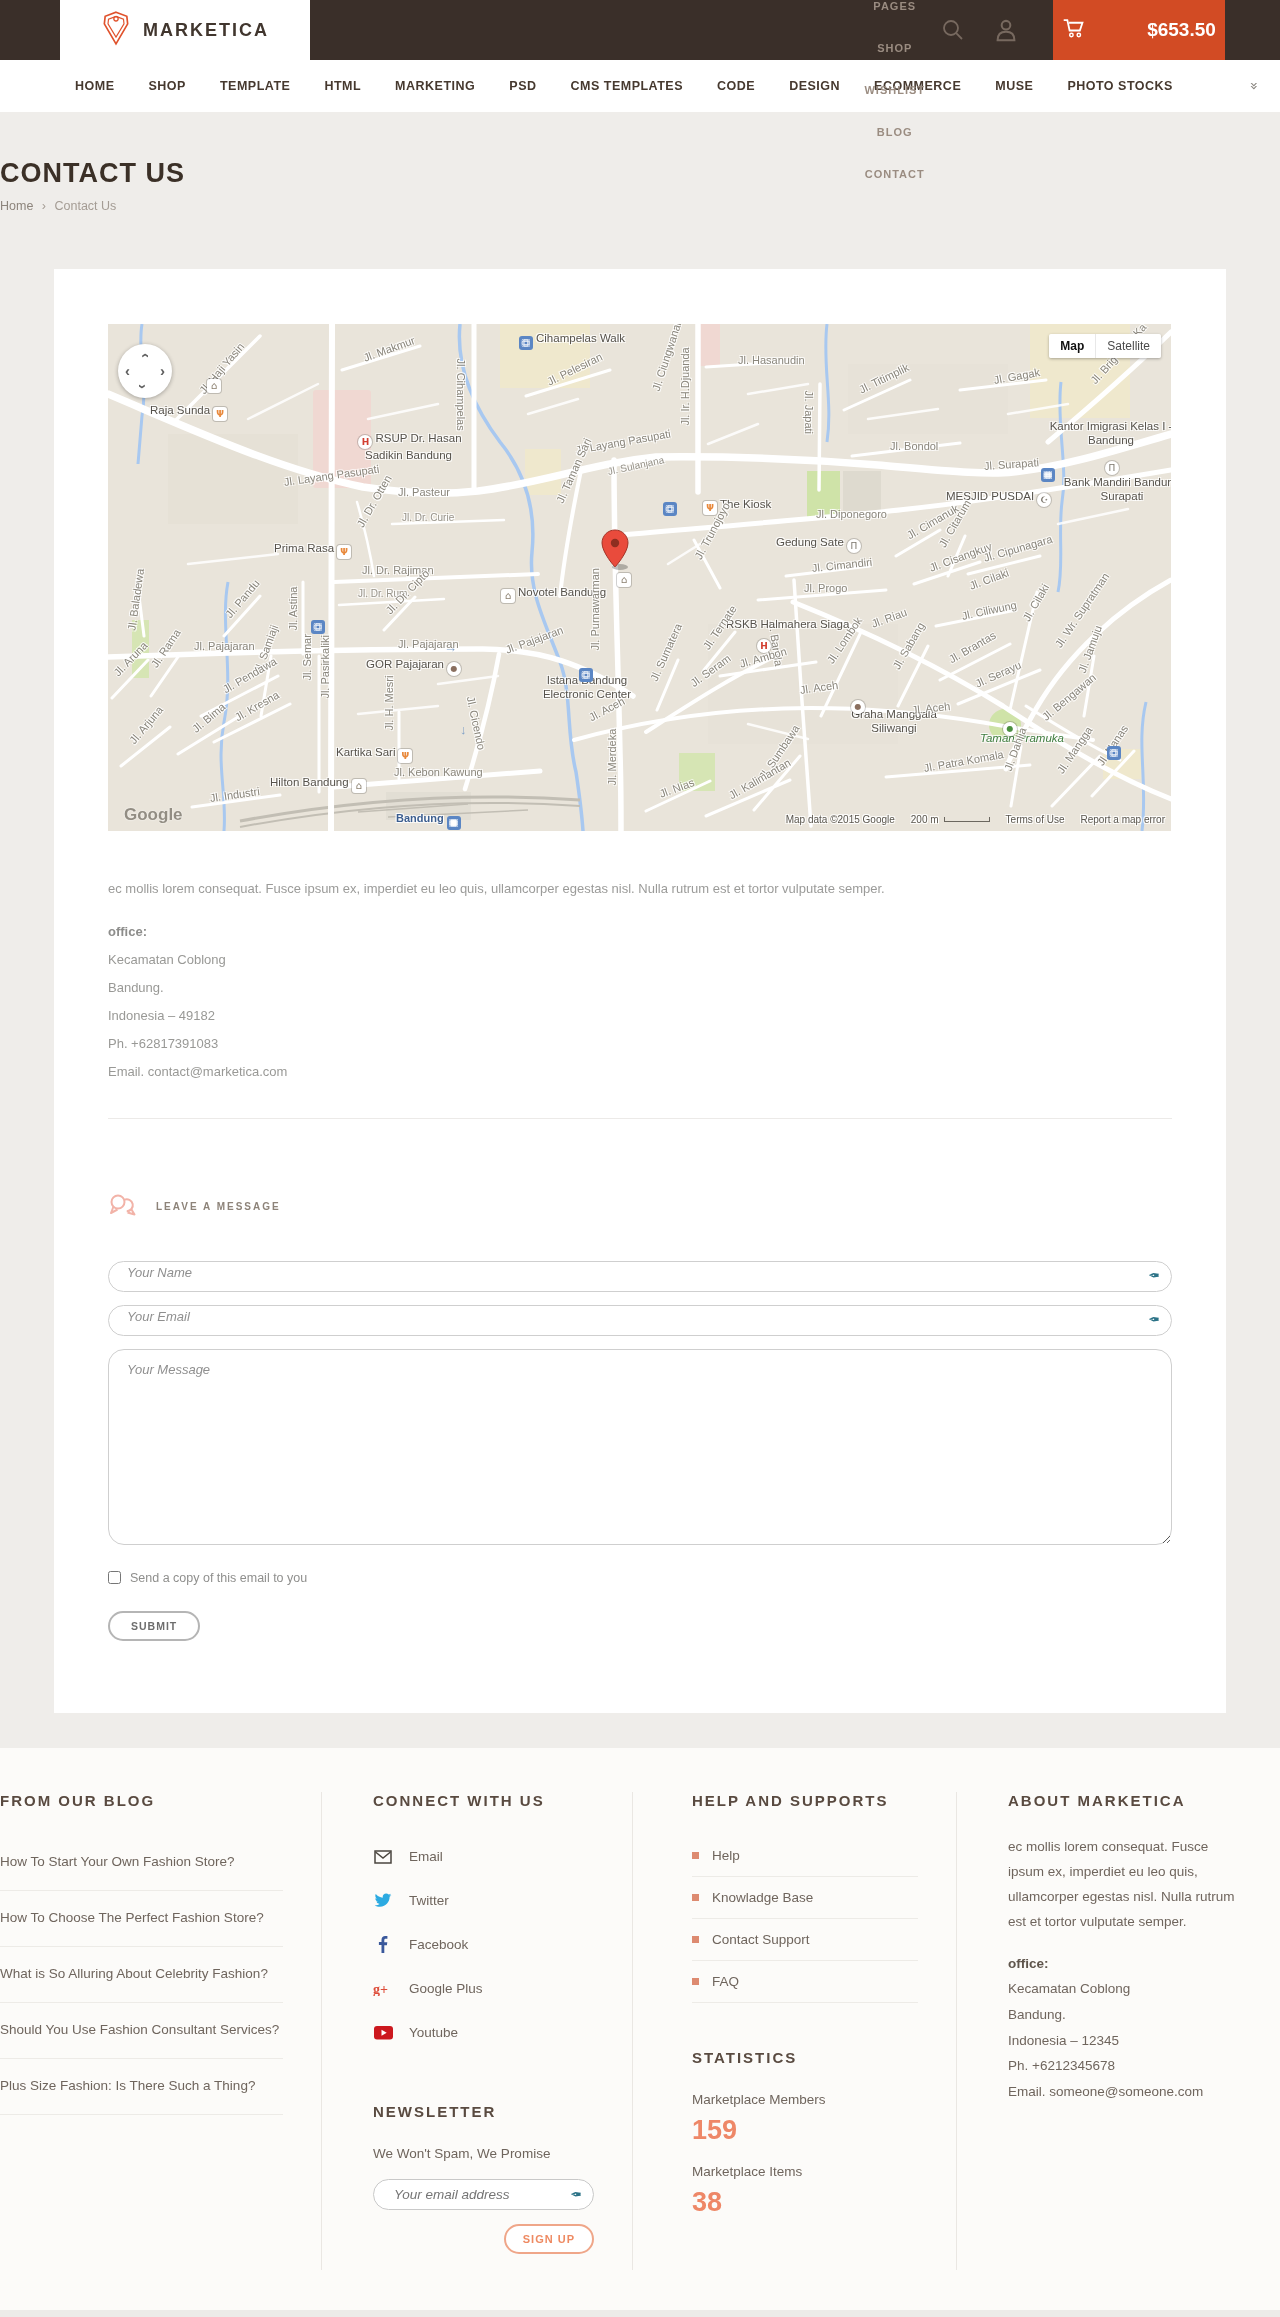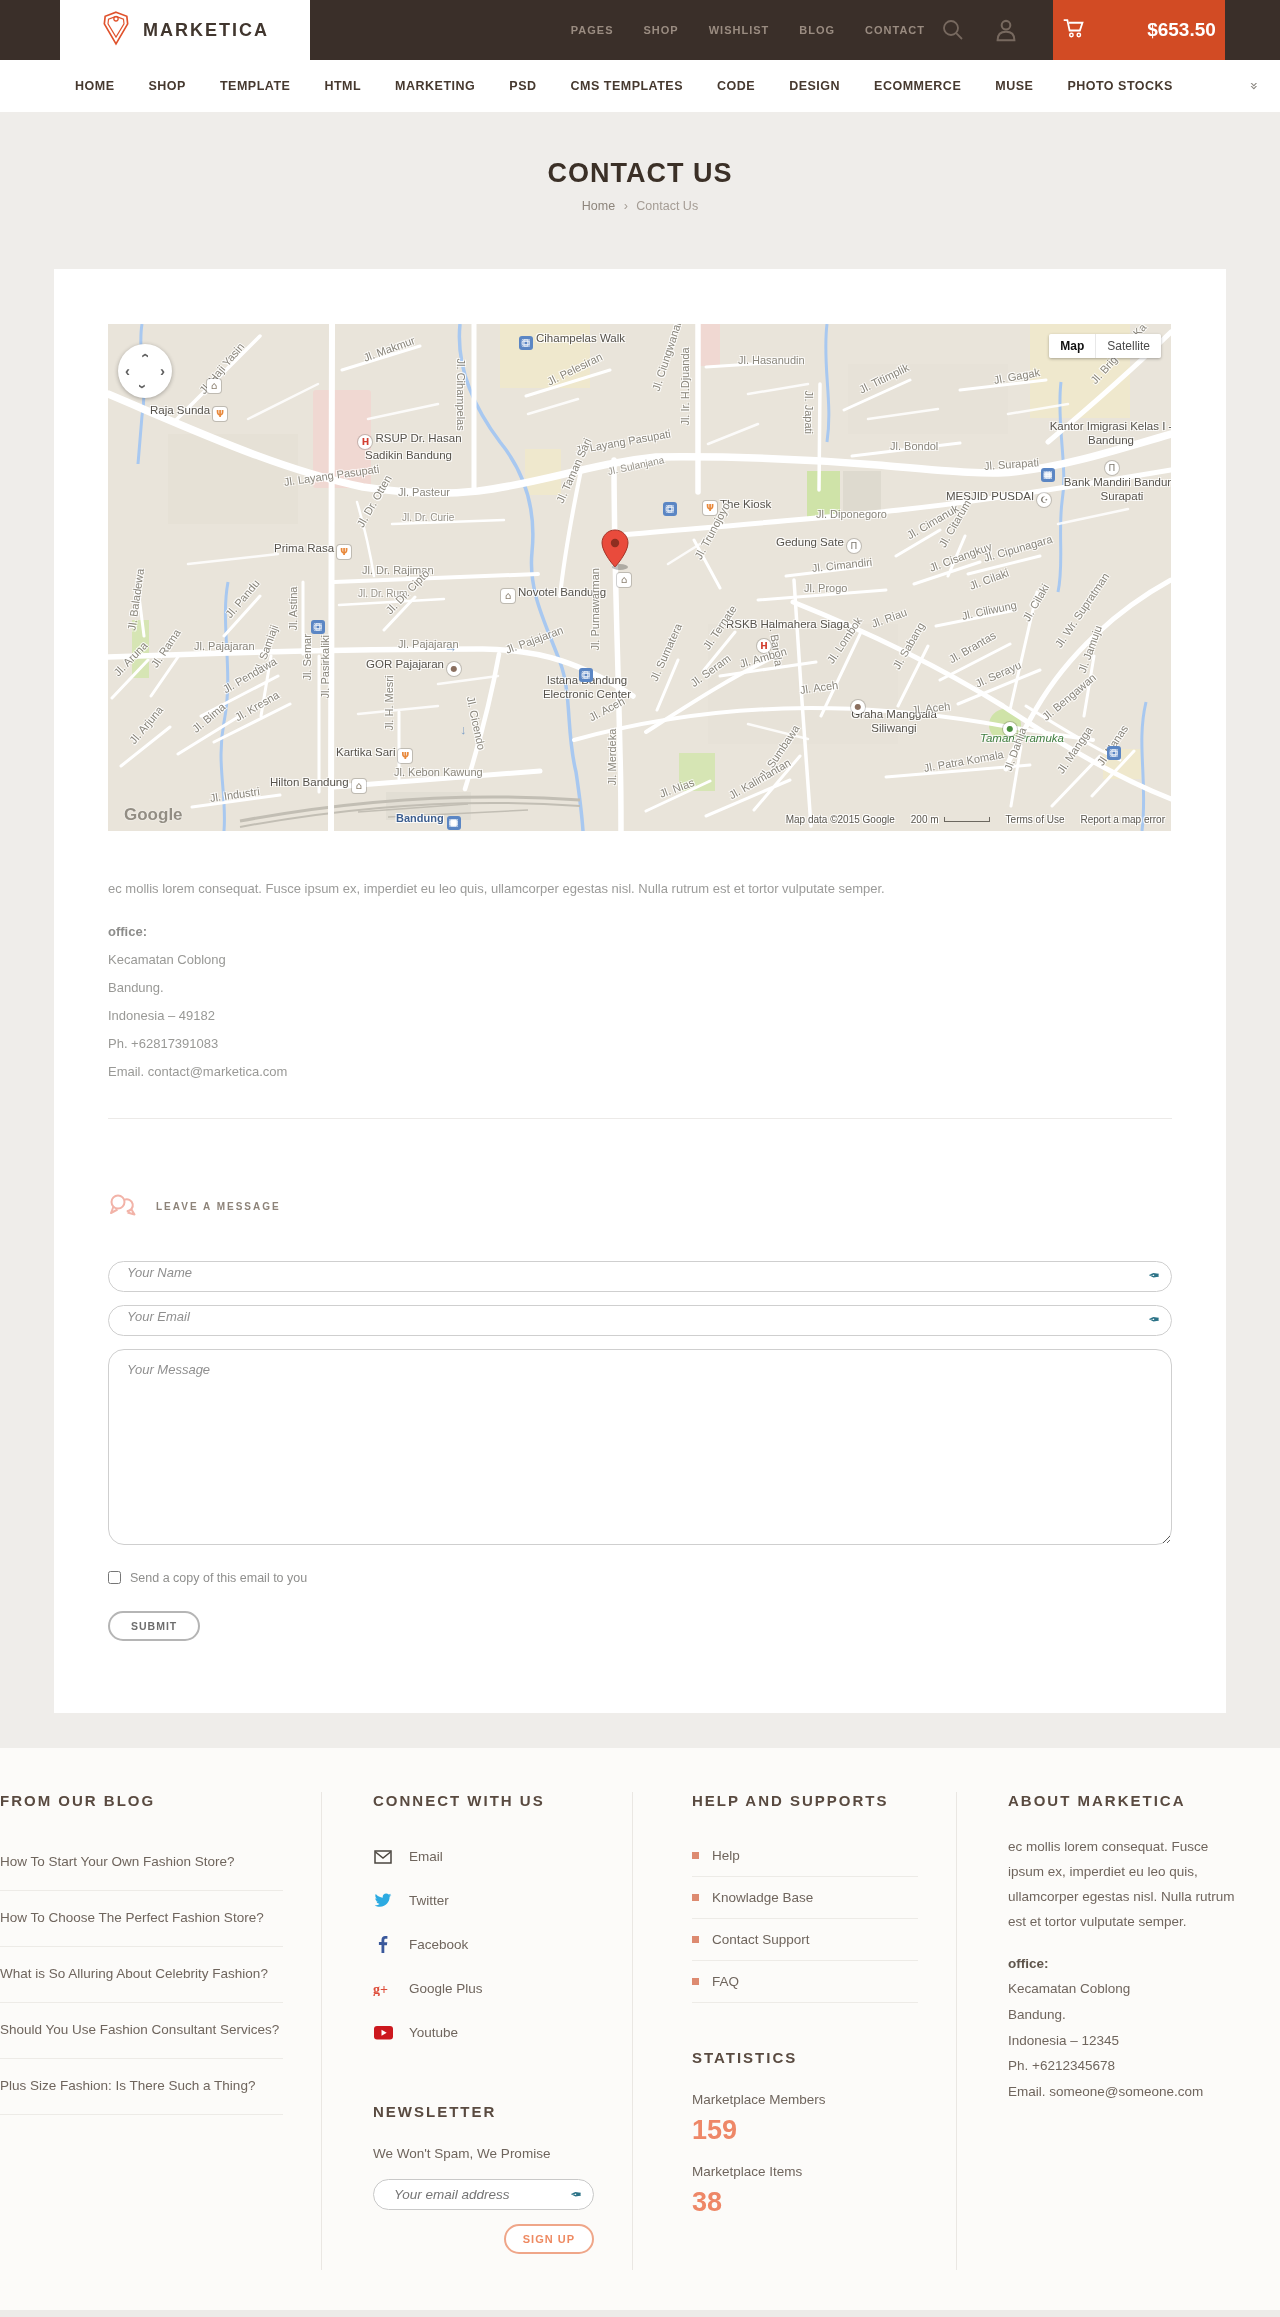--- a/index.html
+++ b/index.html
@@ -5,37 +5,37 @@
   * { margin:0; padding:0; box-sizing:border-box; }
   html,body { background:#efedea; font-family:"Liberation Sans",sans-serif; }
   body { width:1280px; margin:0 auto; }
   a { text-decoration:none; }
 
   
   .topbar { position:relative; height:60px; background:#3a2f29; }
   .logo-box { position:absolute; left:60px; top:0; width:250px; height:60px; background:#fff;
     display:flex; align-items:center; justify-content:center; gap:12px; cursor:pointer; }
   .logo-text { font-size:18px; font-weight:bold; letter-spacing:2px; color:#41362e; }
-  .top-nav { position:absolute; right:355px; top:0; height:60px; display:flex; align-items:center; gap:30px; }
+  .top-nav { position:absolute; right:355px; top:0; height:60px; display:flex; align-items:center; gap:30px;flex-direction:column; }
   .tn-item { font-size:11px; font-weight:bold; letter-spacing:1px; color:#9a8c81; cursor:pointer; }
   .hdr-ico { position:absolute; top:18px; cursor:pointer; }
   .hdr-search { right:315px; }
   .hdr-user { right:262px; }
   .cart-btn { position:absolute; right:55px; top:0; width:172px; height:60px; background:#d24b24;
     display:flex; align-items:center; justify-content:center; gap:14px; cursor:pointer; }
   .cart-total { color:#fff; font-size:19px; font-weight:bold;margin-left:46px; }
 
   
   .main-menu { background:#fff; height:52px; display:flex; align-items:center; padding-left:75px; gap:34px; }
   .mm-item { font-size:12.5px; font-weight:bold; letter-spacing:.5px; color:#46392f; cursor:pointer; }
   .mm-more { margin-left:42px; color:#8a8680; font-size:14px; display:inline-block;
     transform:rotate(-90deg); cursor:pointer; font-family:"DejaVu Sans",sans-serif; }
 
   
-  .hero { text-align:center; padding:46px 0 56px; }
+  .hero { padding:46px 0 56px; }
   .hero h1 { font-size:27px; font-weight:bold; letter-spacing:1px; color:#3b3027; }
   .breadcrumb { margin-top:10px; font-size:12.5px; color:#a49c94; }
   .breadcrumb .bc-home { color:#8d857c; cursor:pointer; }
   .breadcrumb .bc-sep { margin:0 5px; }
 
   
   .card { width:1172px; margin:0 auto 35px; background:#fff; padding:55px 54px 72px; }
 
   
   .map { position:relative; width:1063px; height:507px; background:#e9e4da; overflow:hidden; cursor:grab; }

